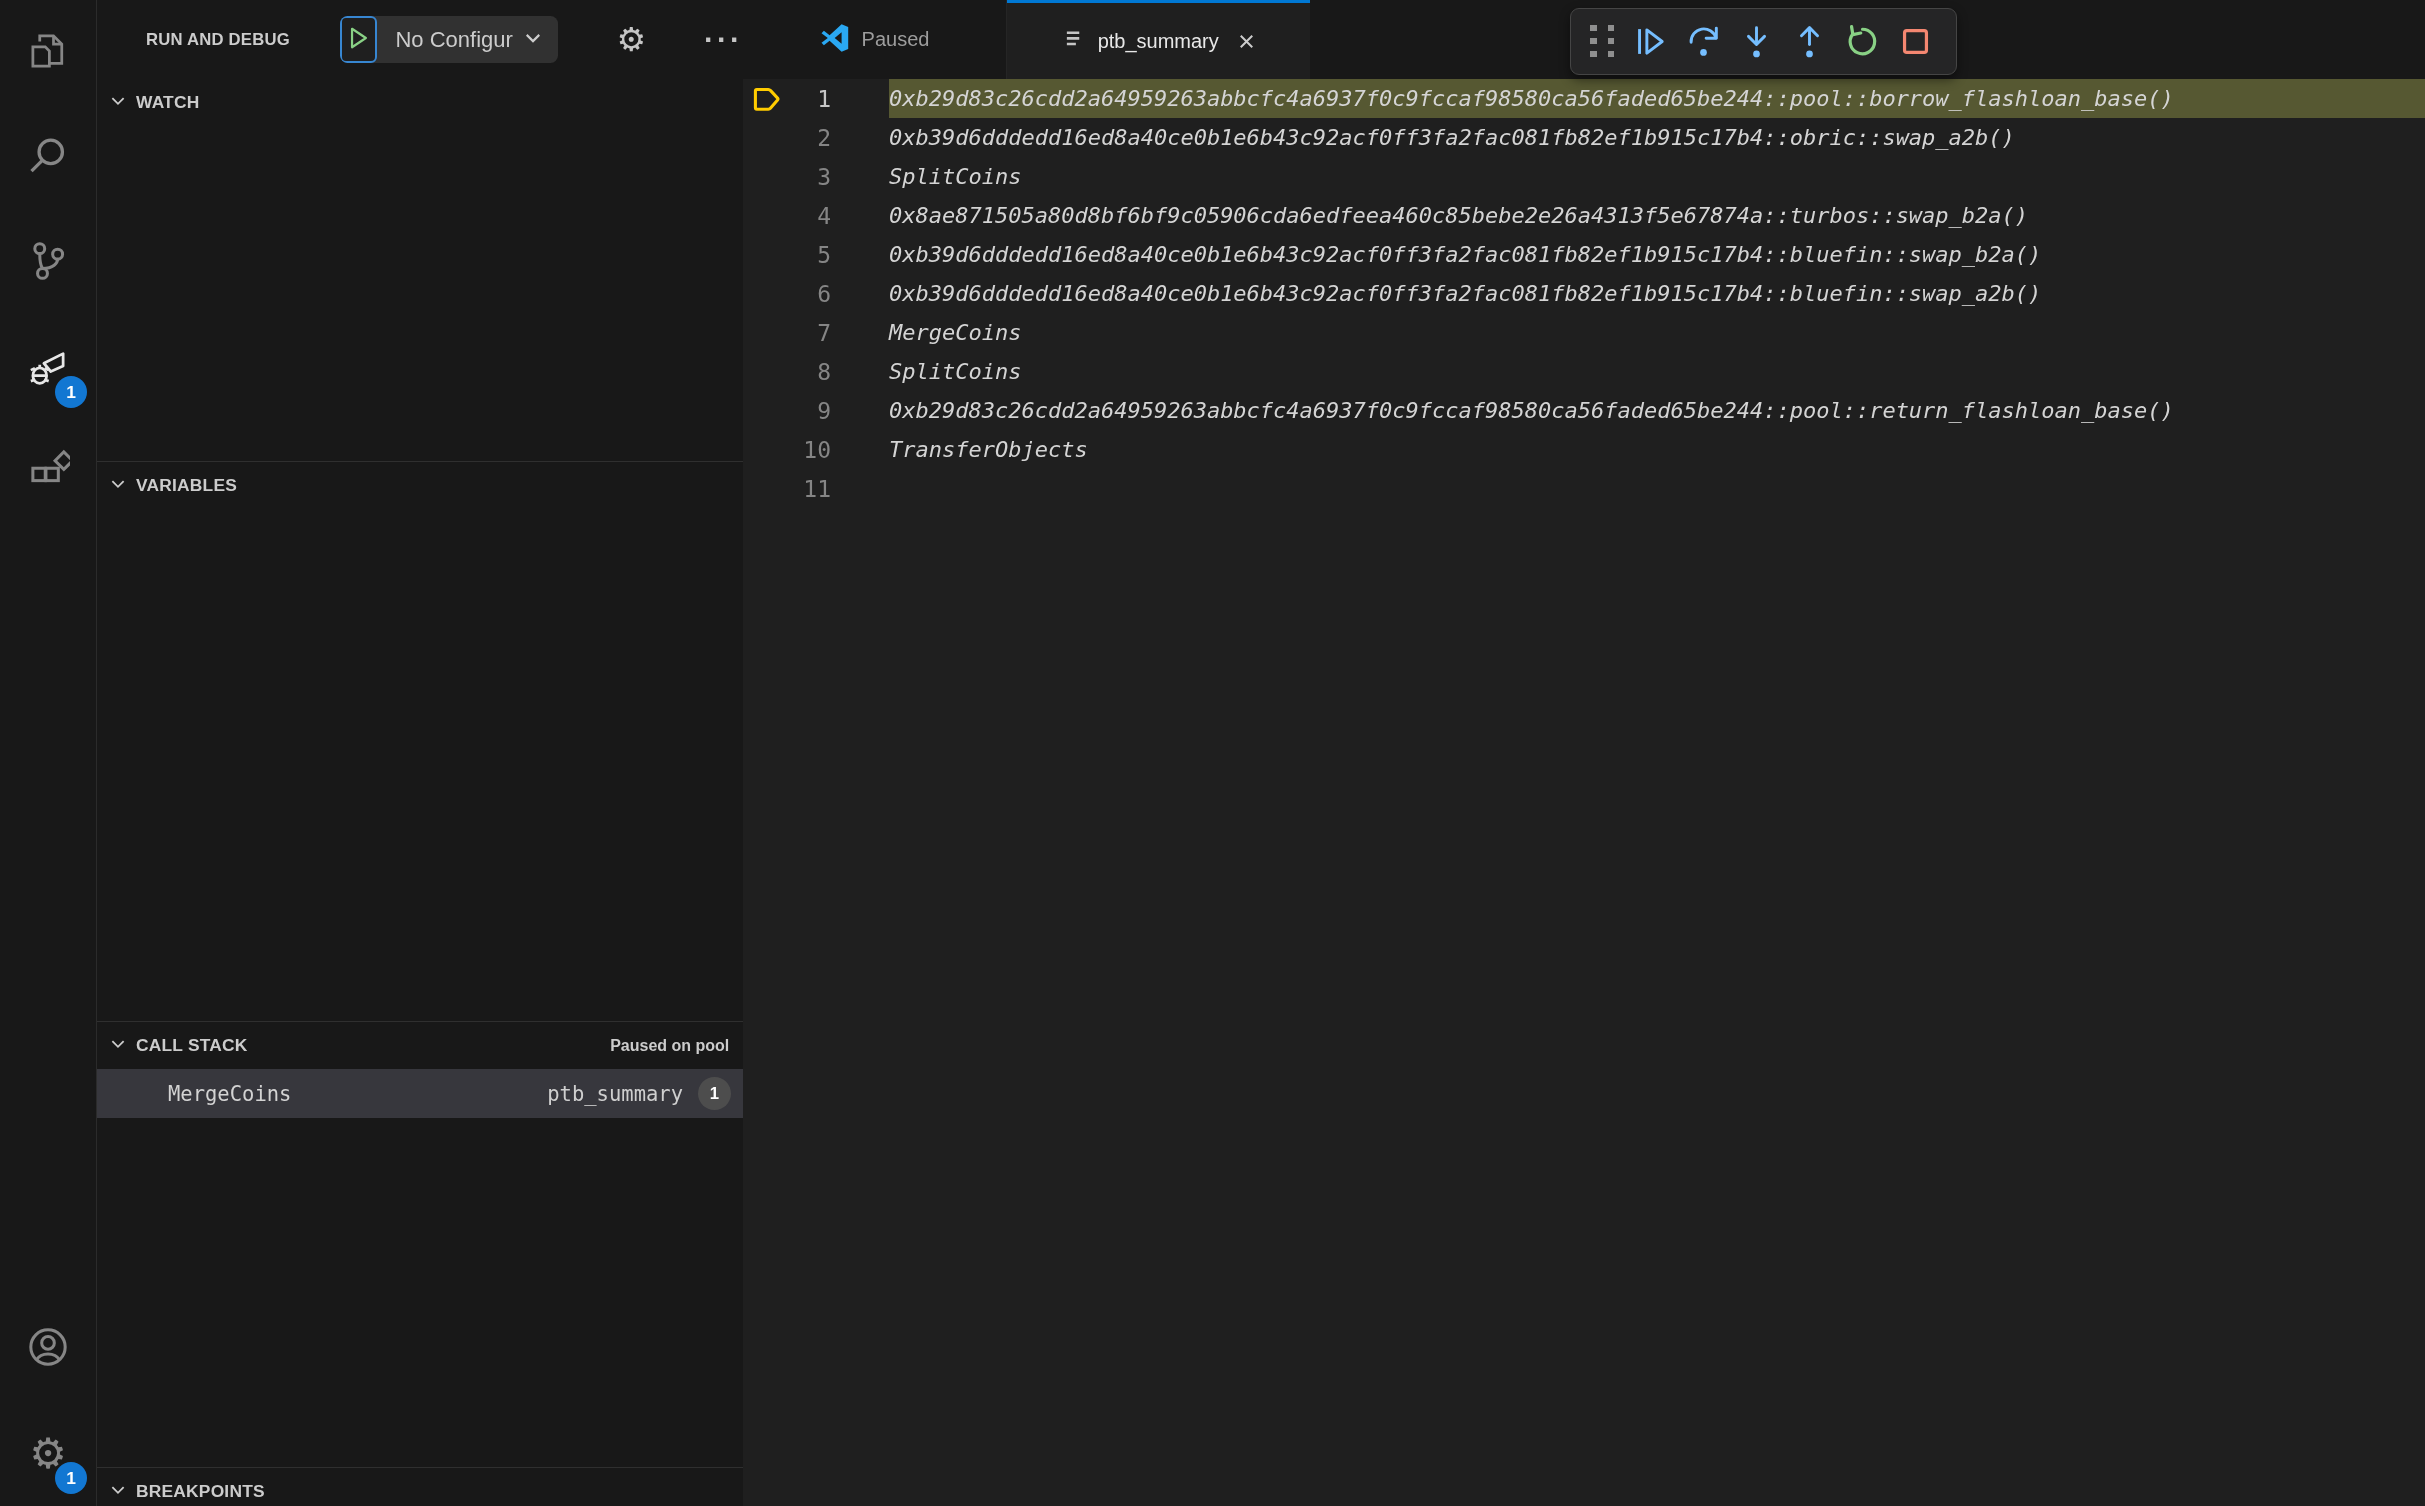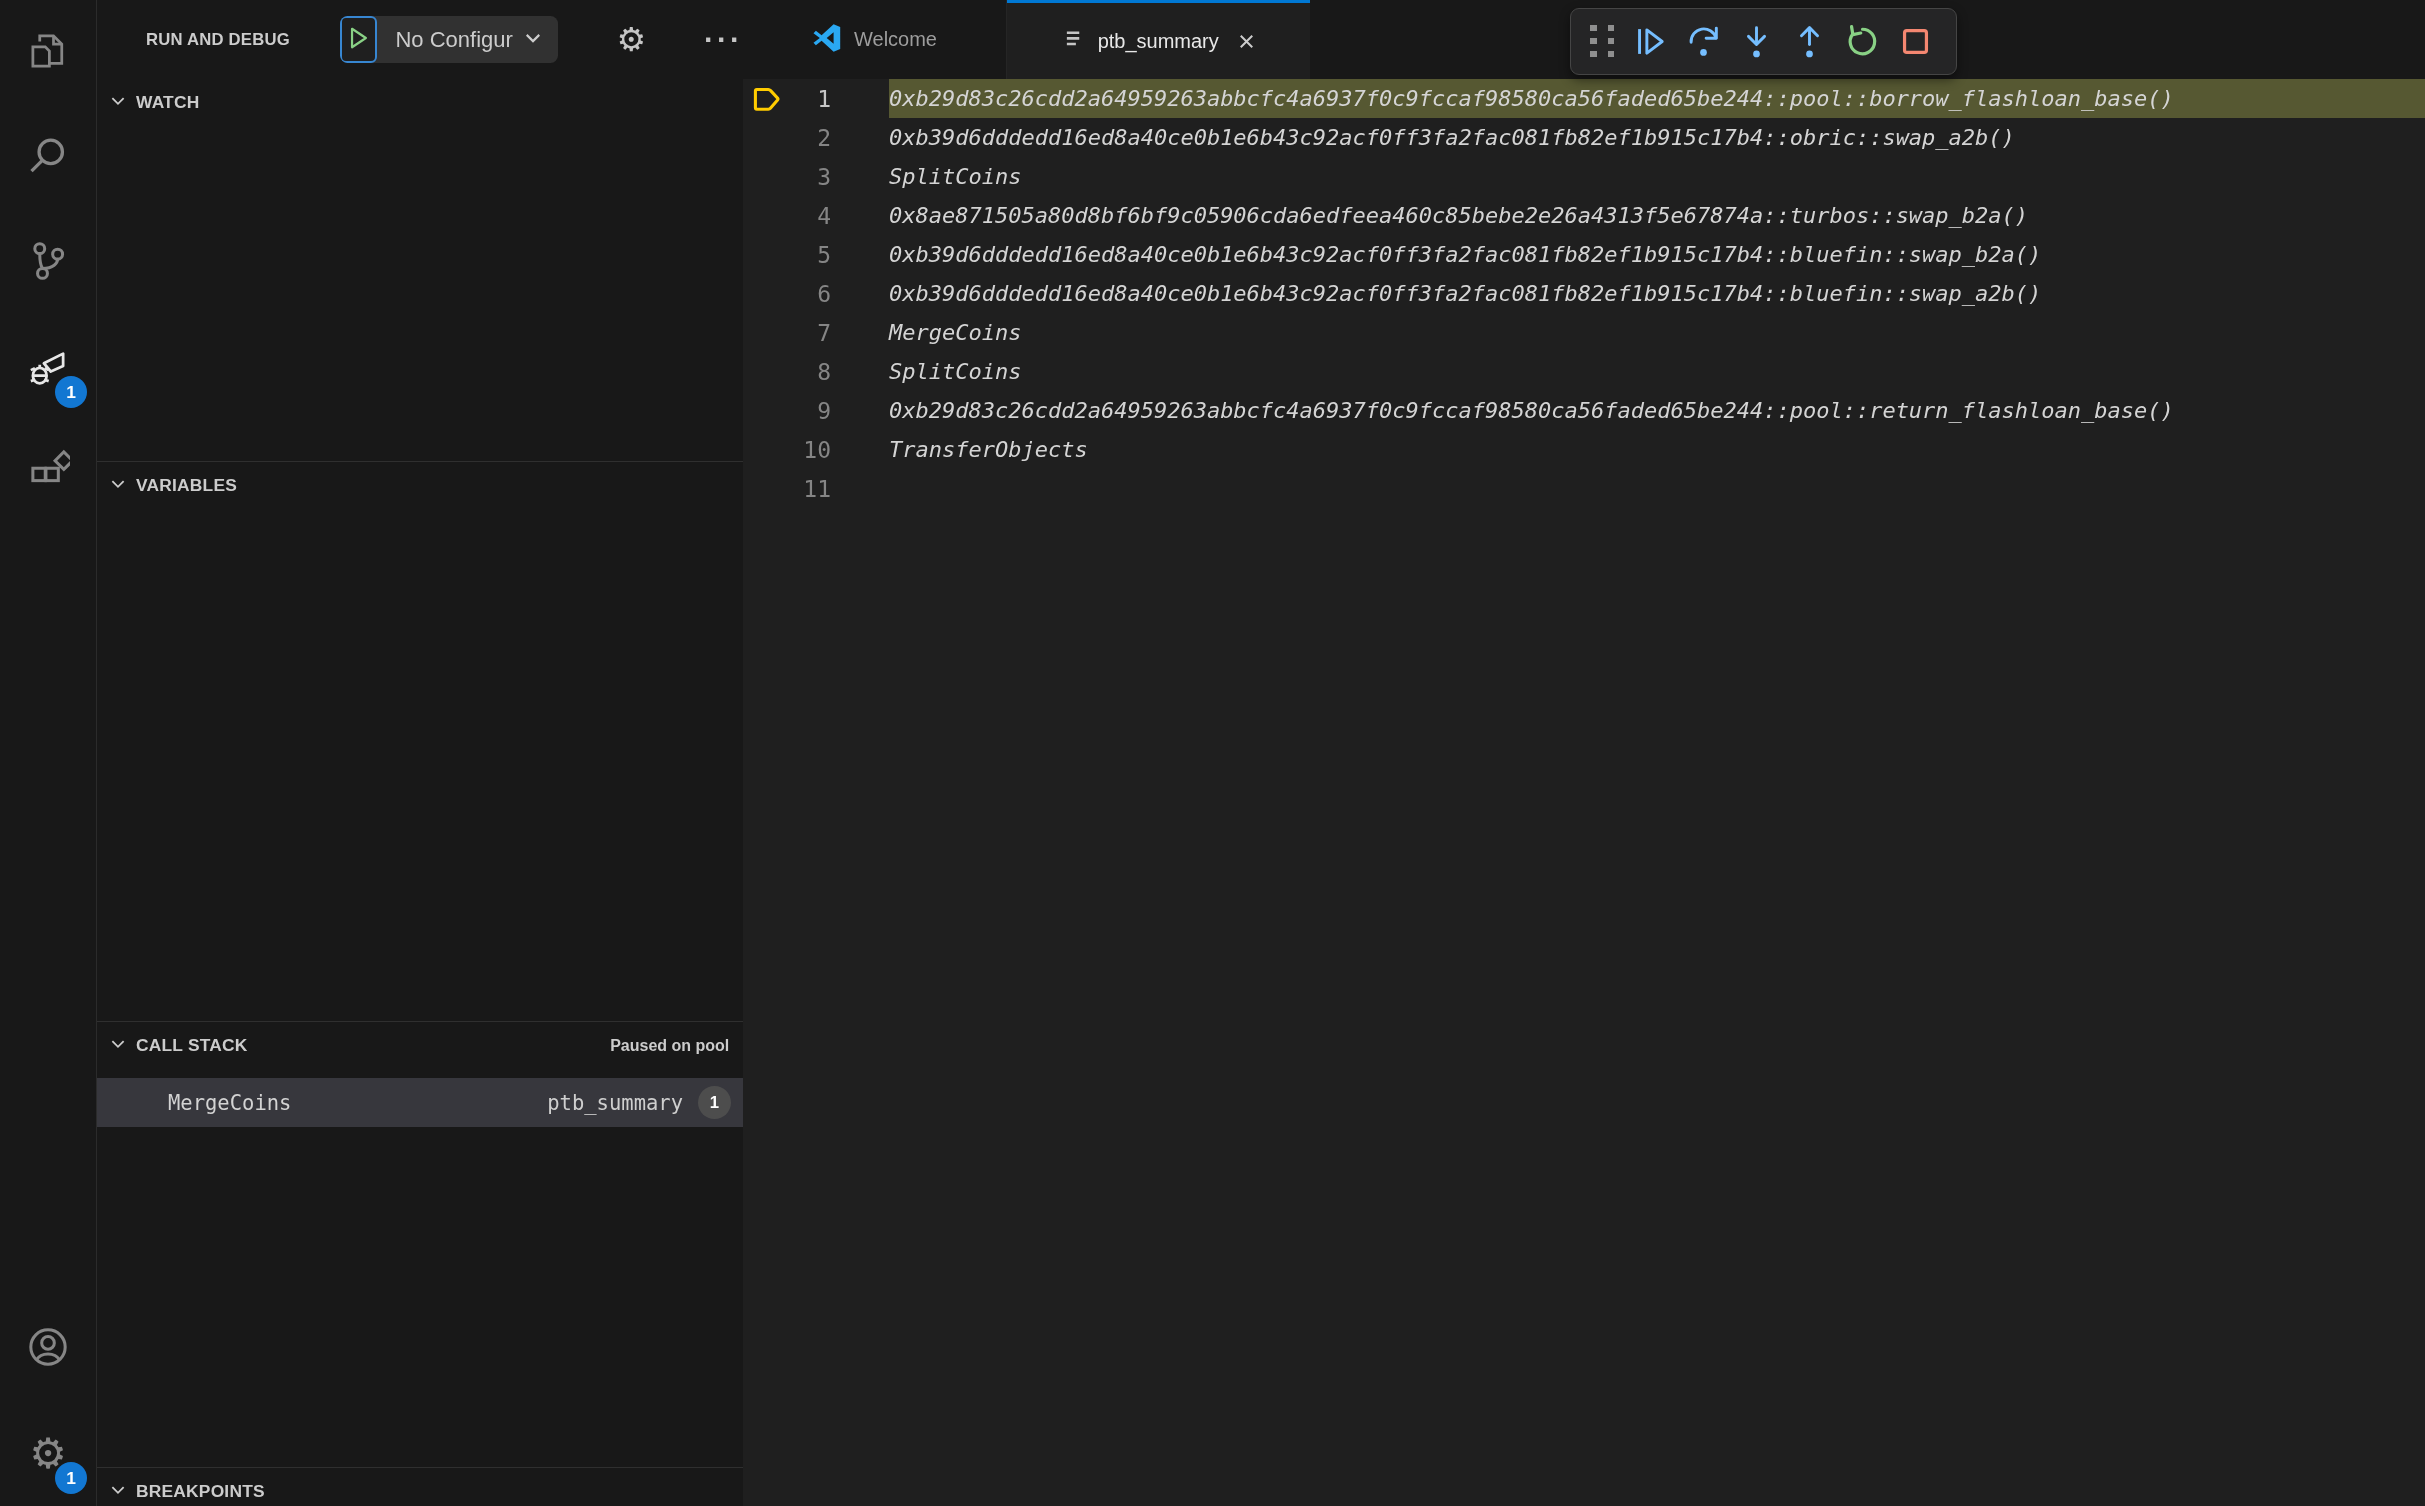--- a/index.html
+++ b/index.html
@@ -36,21 +36,21 @@
   .config-select .cfg-label { font-size:22px; color:#cccccc; white-space:nowrap; }
   .config-select svg { width:20px; height:20px; color:#cccccc; }
   .hdr-icon { margin-left:26px; color:#c5c5c5; cursor:pointer; display:flex; align-items:center; }
   .gear-glyph { font-size:33px; line-height:1; font-family:"DejaVu Sans", sans-serif; }
   .dots-glyph { font-size:30px; font-weight:bold; letter-spacing:3px; line-height:1; }
 
   .section { display:flex; flex-direction:column; flex:none; }
   .section + .section { border-top:1.5px solid #2f2f2f; }
   .sec-variables { height:560px; }
   .sec-watch { height:382px; }
-  .sec-callstack { height:446px;gap:9px; }
+  .sec-callstack { height:446px; }
   .sec-breakpoints { flex:1 1 auto; }
   .sec-header { height:47px; display:flex; align-items:center; padding:0 13.7px 0 12px;
                 flex:none; cursor:pointer; }
   .sec-header svg { width:18px; height:18px; color:#cccccc; flex:none; }
   .sec-label { margin-left:9px; font-size:17.4px; font-weight:bold; color:#cccccc;
                letter-spacing:0.2px; }
   .sec-status { margin-left:auto; font-size:16px; font-weight:bold; color:#cccccc; }
 
   .stack-row { height:49px; background:#37373d; display:flex; align-items:center;
                cursor:pointer; }
@@ -258,21 +258,21 @@
 </nav>
 
 <main class="main">
   <div class="tabbar">
     <div class="tab tab-welcome">
       <span>
         <svg width="30" height="30" viewBox="0 0 100 100">
           <path fill="#2aa8f2" fill-rule="evenodd" d="M72 4 L94 13 V87 L72 96 L32 59 L13 74 L5 66 L26 50 L5 34 L13 26 L32 41 Z M72 31 L49 50 L72 69 Z"></path>
         </svg>
       </span>
-      <span class="tab-label">Welcome</span>
+      <span class="tab-label">Paused</span>
     </div>
     <div class="tab tab-active">
       <span>
         <svg width="27" height="27" viewBox="0 0 24 24" stroke="#c5c5c5" stroke-width="2.4" fill="none">
           <path d="M7 6 h11 M7 11 h11 M7 16 h8"></path>
         </svg>
       </span>
       <span class="tab-label">ptb_summary</span>
       <span class="tab-close">
         <svg width="23" height="23" viewBox="0 0 16 16" stroke="currentColor" stroke-width="1.4" fill="none">

